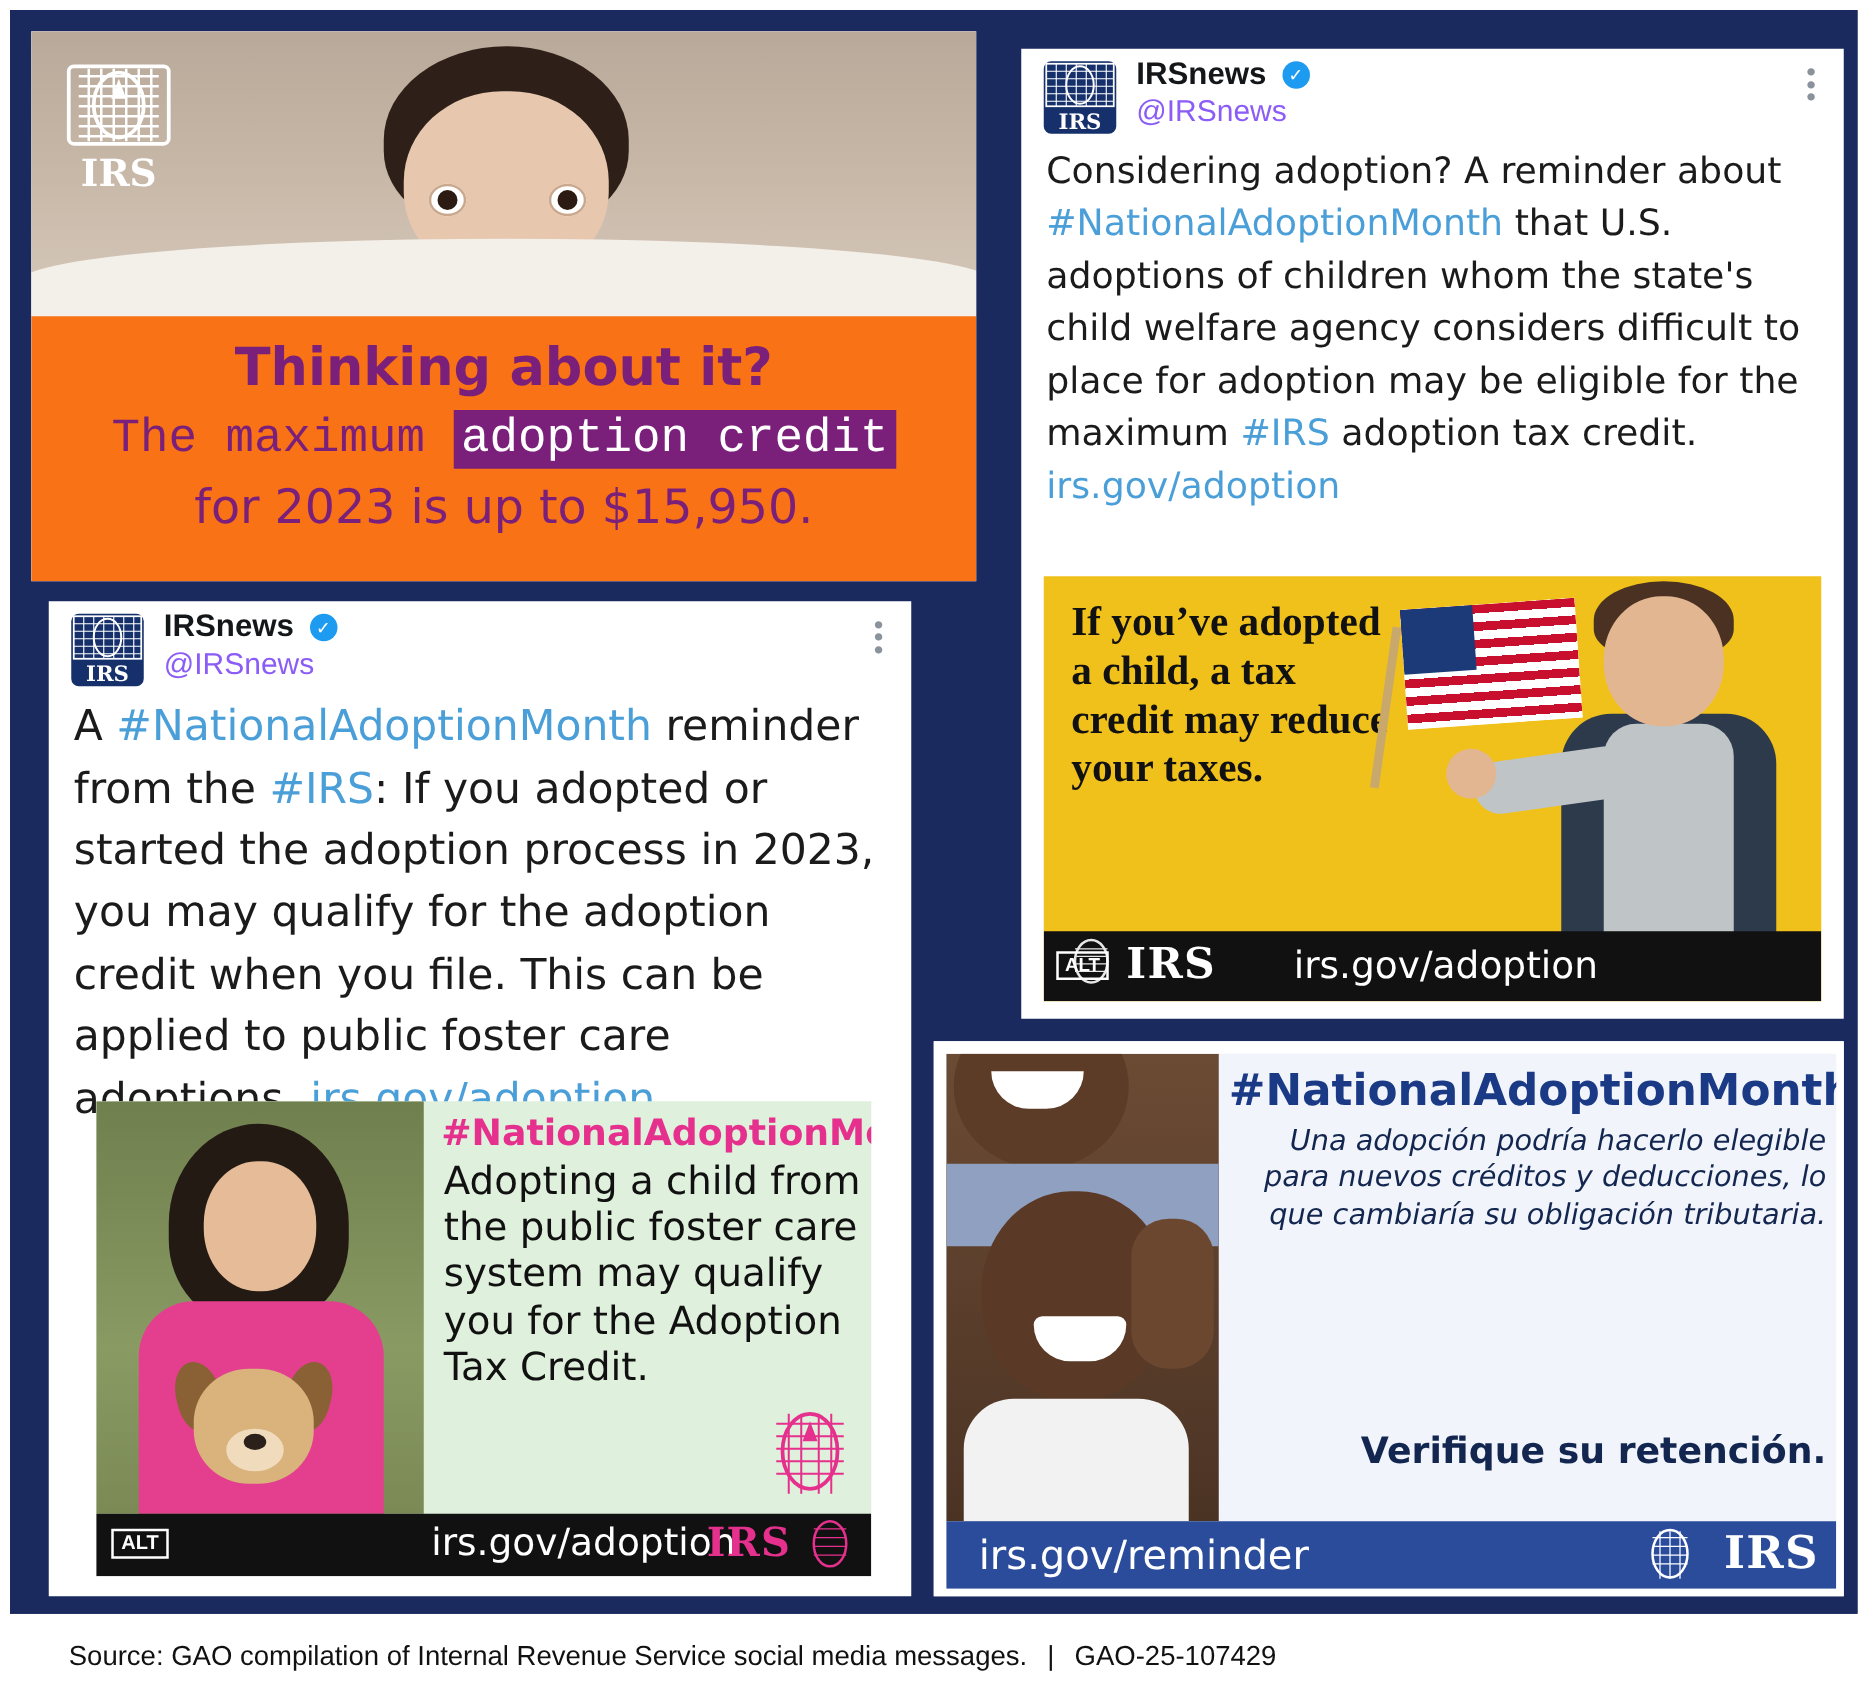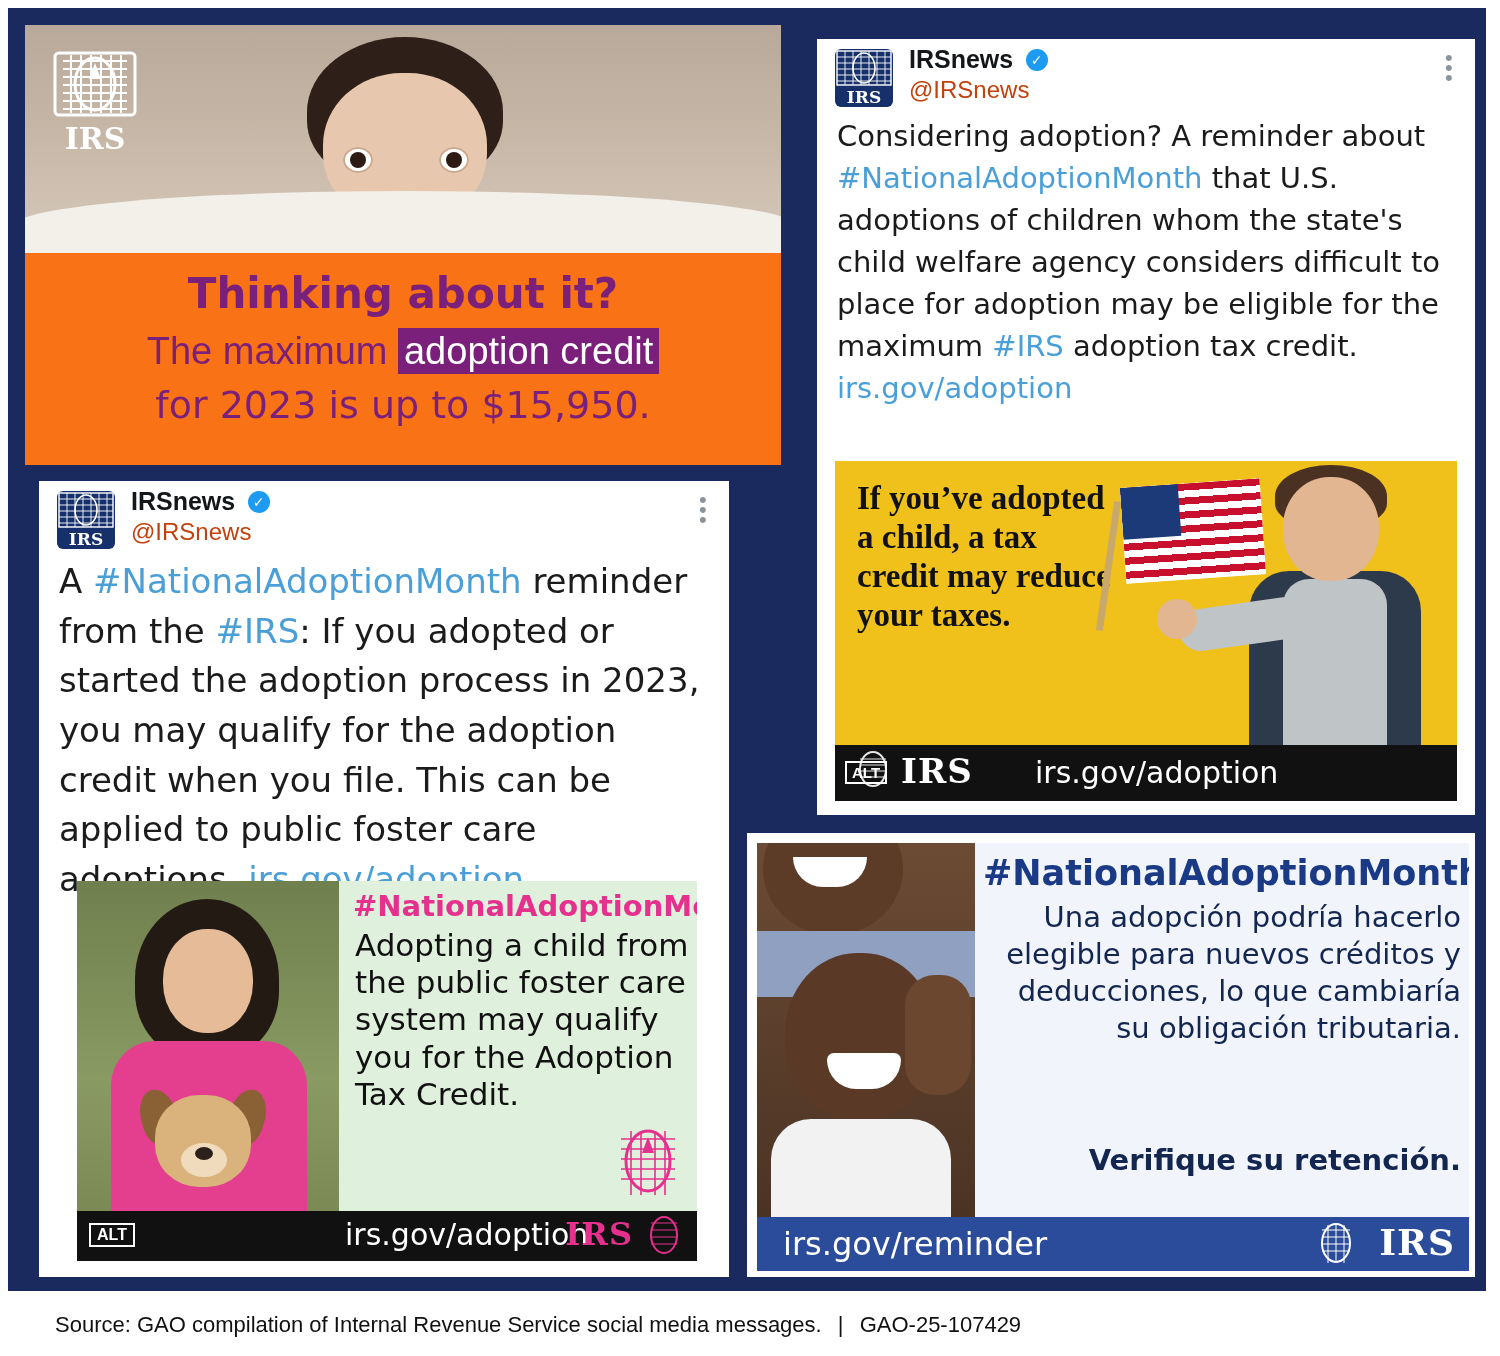--- a/index.html
+++ b/index.html
@@ -85,21 +85,21 @@
     position: absolute; left: 0; top: 228px; width: 100%; height: 212px;
     background: #f97316; text-align: center;
   }
   #p1-line1 {
     margin-top: 16px;
     font-size: 42px; font-weight: bold; color: #7a1f7a;
     font-family: "DejaVu Sans", sans-serif;
   }
   #p1-line2 {
     margin-top: 12px; font-size: 38px; color: #7a1f7a;
-    font-family: Liberation Sans, sans-serif;
+    font-family: Liberation Mono, monospace;
   }
   #p1-line2 .hl {
     background: #7a1f7a; color: #ffffff; padding: 2px 6px;
   }
   #p1-line3 {
     margin-top: 10px; font-size: 38px; color: #7a1f7a;
     font-family: "DejaVu Sans", sans-serif;
   }
 
   
@@ -111,21 +111,21 @@
   .handle-block { position: absolute; left: 92px; top: 6px; }
   .acct-name {
     font-size: 25px; font-weight: bold; color: #14171a; display: inline-block;
     vertical-align: middle; font-family: "Liberation Sans", sans-serif;
   }
   .verified {
     display: inline-block; width: 22px; height: 22px; border-radius: 50%;
     background: #1d9bf0; color: #fff; font-size: 14px; line-height: 22px;
     text-align: center; margin-left: 8px; vertical-align: middle;
   }
-  .acct-handle { font-size: 24px; color: #c2410c; margin-top: 2px; }
+  .acct-handle { font-size: 24px; color: #8b5cf6; margin-top: 2px; }
   .kebab {
     position: absolute; right: 22px; top: 14px; color: #8a939b;
     font-size: 22px; letter-spacing: 0; line-height: 10px; width: 8px;
   }
   .kebab span { display: block; }
   .tweet-body {
     padding: 0 20px 10px 20px;
     font-size: 28px; line-height: 1.42; color: #1b1b1b;
     font-family: "DejaVu Sans", sans-serif;
   }
@@ -331,22 +331,23 @@
     position: absolute; right: 4px; top: 132px; width: 66px; height: 120px;
     background: #6b4730; border-radius: 30px;
   }
   #p4-hash {
     position: absolute; left: 226px; top: 10px; width: 478px;
     text-align: right; font-size: 35px; font-weight: bold; color: #1b3a86;
     font-family: "DejaVu Sans", sans-serif;
   }
   #p4-copy {
     position: absolute; left: 226px; top: 56px; width: 478px;
-    text-align: right; font-size: 29px; line-height: 1.28; color: #12264f;
-    font-family: "DejaVu Sans", sans-serif;
+    text-align: right; font-size: 23px; line-height: 1.28; color: #12264f;
+    font-family: "DejaVu Sans", sans-serif;
+    font-style: italic;
   }
   #p4-check {
     position: absolute; left: 226px; top: 300px; width: 478px;
     text-align: right; font-size: 29px; font-weight: bold; color: #12264f;
     font-family: "DejaVu Sans", sans-serif;
   }
   #p4-bar {
     position: absolute; left: 0; bottom: 0; width: 100%; height: 54px;
     background: #2a4c9b; color: #ffffff;
   }

